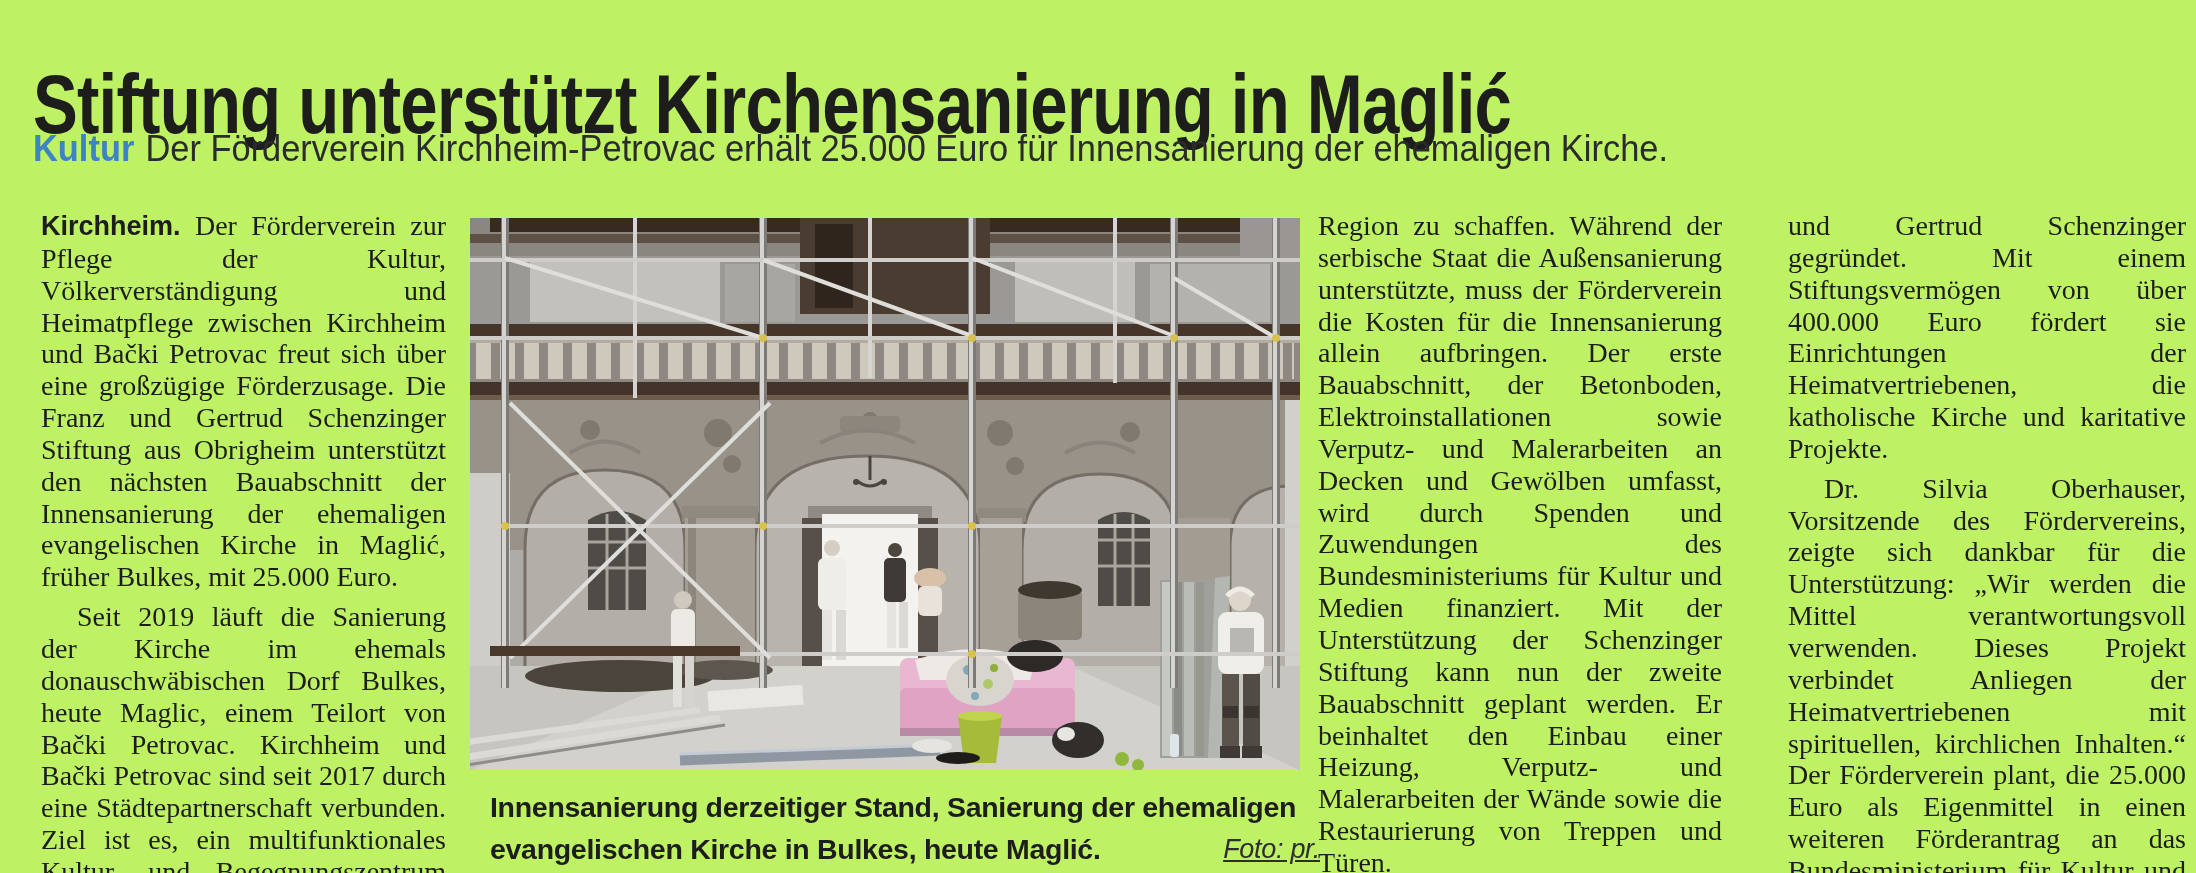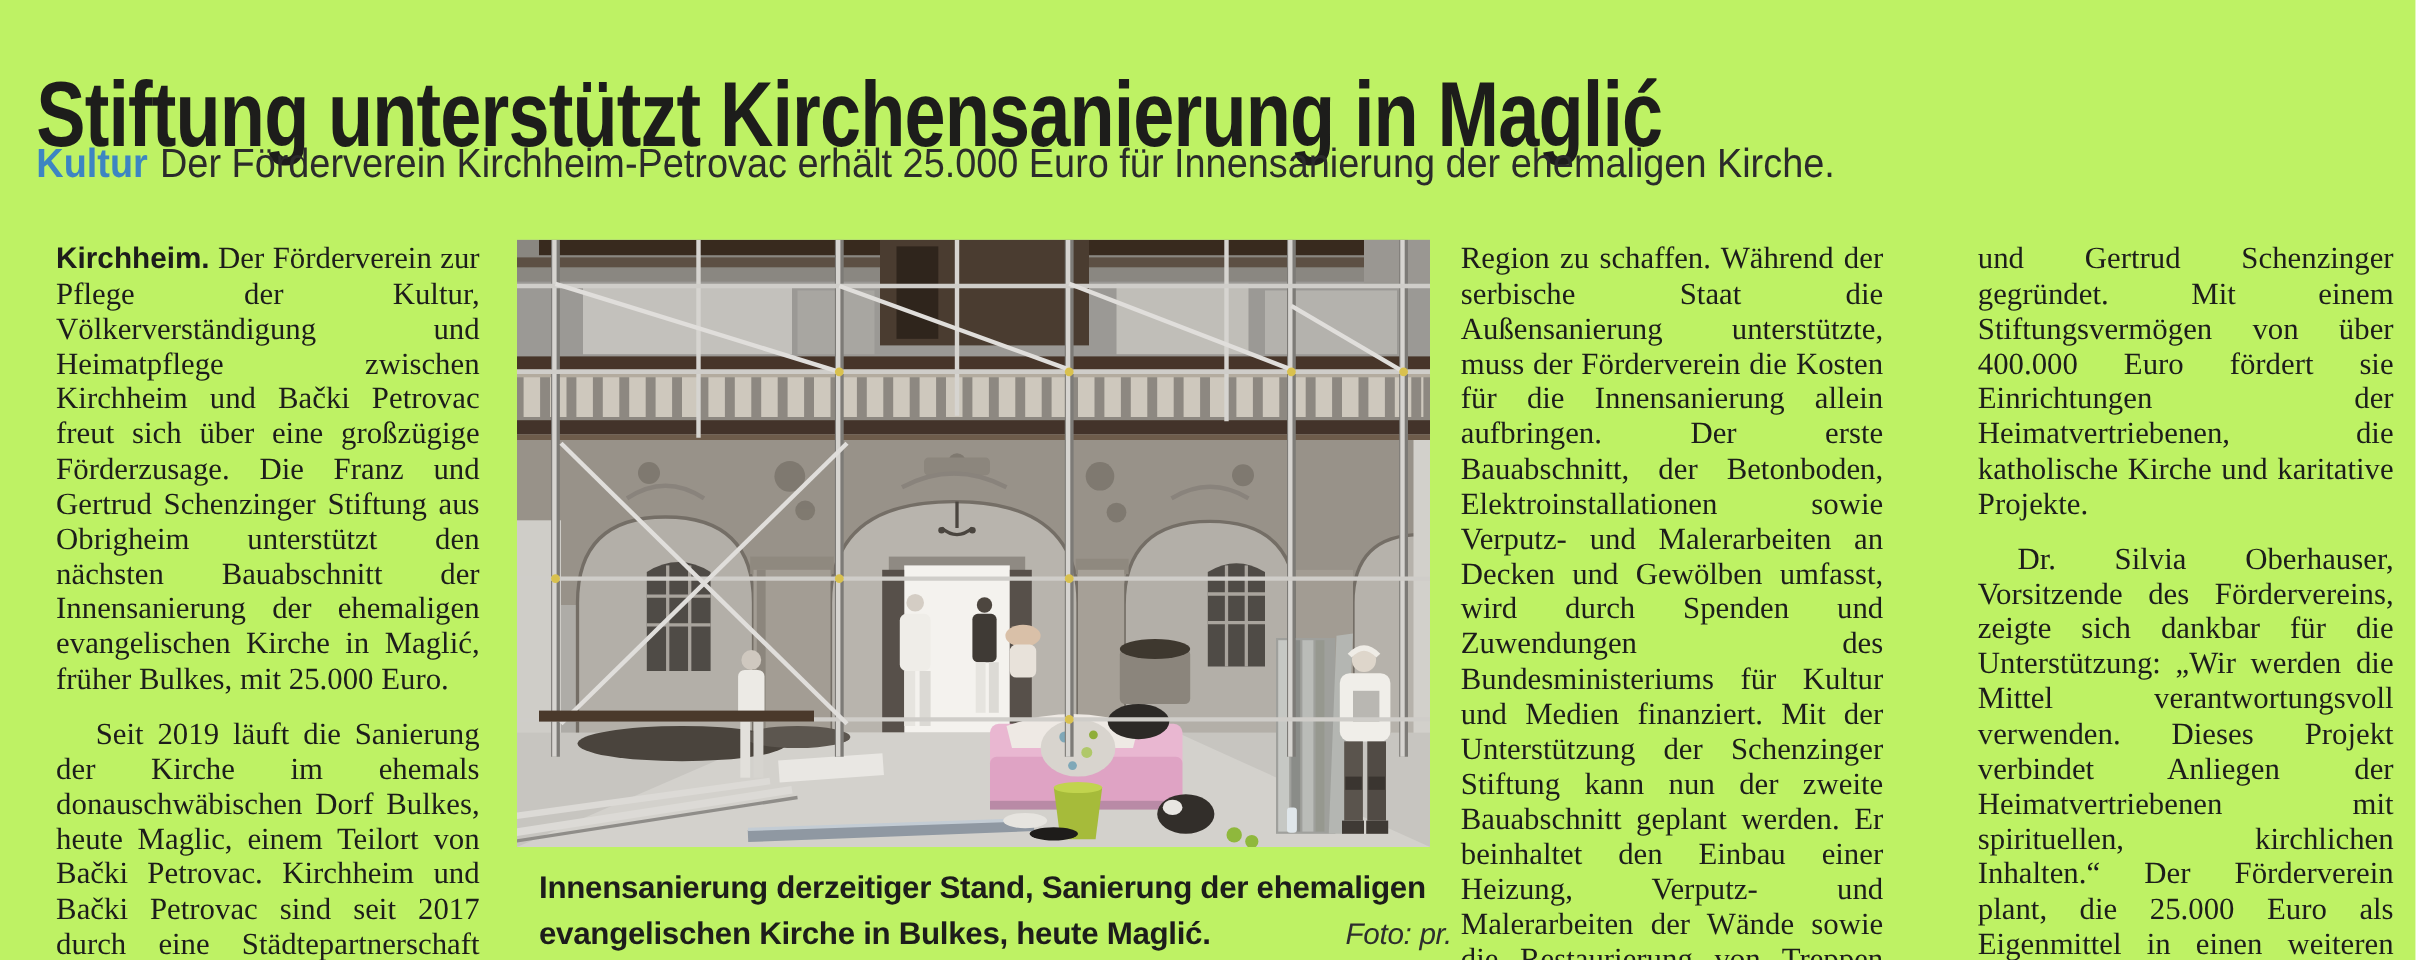--- a/index.html
+++ b/index.html
@@ -16,21 +16,21 @@
   .kicker {
     position:absolute; left:33px; top:127px;
     font-family:"Liberation Sans", sans-serif; font-size:37px; line-height:1.2;
     white-space:nowrap; transform:scaleX(0.93); transform-origin:left top; color:#2b2b2b;
   }
   .kicker .kicker-label { color:#3d85c2; font-weight:700; margin-right:12px; }
   .col {
     position:absolute; top:202px; font-size:28px; line-height:31.85px;
     text-align:justify; hyphens:auto; -webkit-hyphens:auto; color:#1d1d1b;
   }
-  .col p { margin:18px; }
+  .col p { margin:8px; }
   .col p.indent { text-indent:36px; }
   .lead-in { font-family:"Liberation Sans", sans-serif; font-weight:700; font-size:27px; }
   #col1 { left:33px;   width:421px; }
   #col3 { left:1310px; width:420px; }
   #col4 { left:1780px; width:414px; }
   .byline-row {
     text-align:right; margin-top:-31.85px; font-style:italic; font-weight:700;
     font-size:28px; padding-right:2px;
   }
   .photo-wrap {
@@ -39,21 +39,21 @@
   }
   .photo-wrap svg { display:block; }
   .caption {
     position:absolute; left:490px; top:786px; width:830px;
     font-family:"Liberation Sans", sans-serif; font-weight:700;
     font-size:28.5px; line-height:42px; letter-spacing:-0.3px; color:#1d1d1b;
     text-align:left;
   }
   .credit {
     text-align:right; margin-top:-42px; font-weight:400; font-style:italic;
-    font-size:27px; color:#2e2e2e;
+    font-size:27px; color:#2e2e2e;text-decoration:underline;
   }
 </style>
 </head>
 <body>
 
 <div class="page">
 
   <h1 class="headline">Stiftung unterstützt Kirchensanierung in Maglić</h1>
 
   <div class="kicker">

